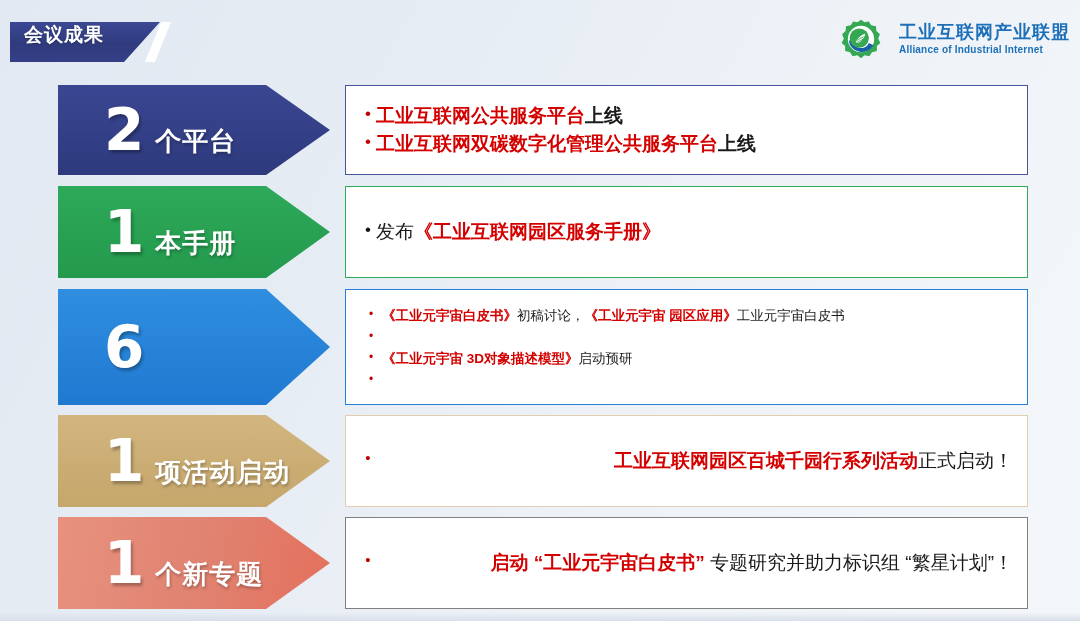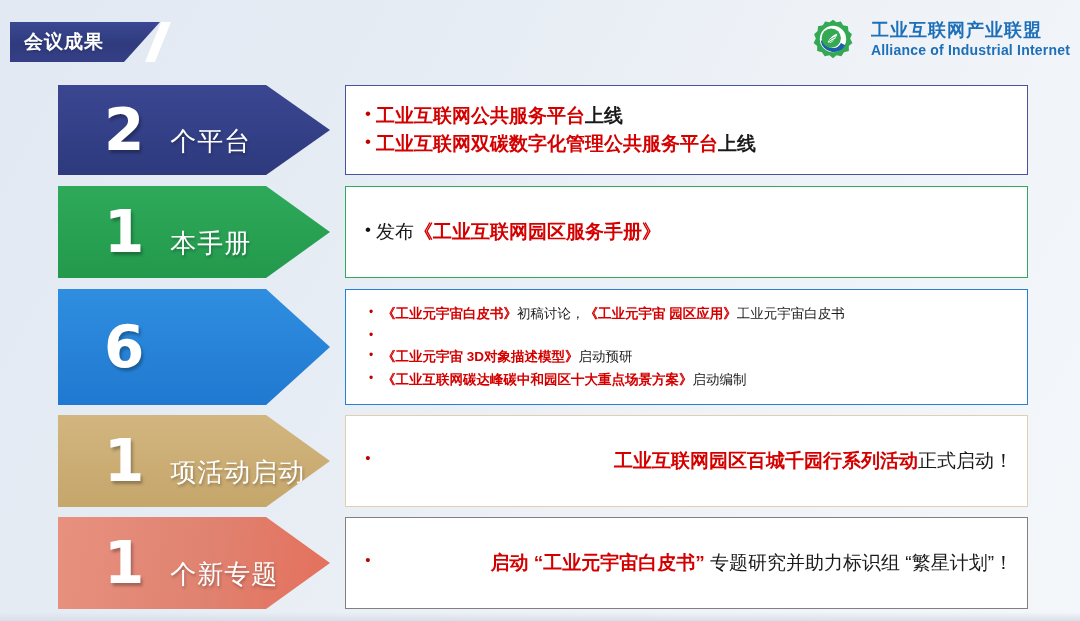--- a/index.html
+++ b/index.html
@@ -26,21 +26,20 @@
   #header-banner {
     position: absolute;
     left: 10px;
     top: 22px;
     width: 150px;
     height: 40px;
     background: linear-gradient(180deg, #3b4893 0%, #2f3b7d 55%, #353f87 100%);
     -webkit-clip-path: polygon(0 0, 100% 0, 76% 100%, 0 100%);
     clip-path: polygon(0 0, 100% 0, 76% 100%, 0 100%);
     display: flex;
-    align-items: center;
   }
   #header-title {
     color: #ffffff;
     font-size: 19px;
     font-weight: bold;
     letter-spacing: 1px;
     margin-left: 14px;
     text-shadow: 0 1px 2px rgba(0,0,0,0.25);
   }
   #header-slash {
@@ -66,21 +65,21 @@
   #logo-mark { width: 44px; height: 44px; display: block; }
   #logo-text { display: flex; flex-direction: column; line-height: 1; }
   #logo-cn {
     font-size: 18px;
     font-weight: bold;
     color: #1c6fb8;
     letter-spacing: 1px;
     white-space: nowrap;
   }
   #logo-en {
-    font-size: 14px;
+    font-size: 10px;
     font-weight: bold;
     color: #1c6fb8;
     letter-spacing: 0.2px;
     margin-top: 4px;
     white-space: nowrap;
   }
 
   
   .row {
     position: absolute;
@@ -106,23 +105,23 @@
   .arrow-num {
     font-family: "DejaVu Sans", sans-serif;
     font-size: 58px;
     font-weight: bold;
     color: #ffffff;
     line-height: 1;
     text-shadow: 2px 3px 3px rgba(0,0,0,0.28);
   }
   .arrow-label {
     font-size: 26px;
-    font-weight: normal;
+    font-weight: bold;
     color: #ffffff;
-    margin-left: 26px;
+    margin-left: 11px;
     letter-spacing: 1px;
     text-shadow: 1px 2px 3px rgba(0,0,0,0.28);
   }
 
   .box {
     position: absolute;
     left: 345px;
     top: 0;
     width: 683px;
     height: 100%;
@@ -265,21 +264,20 @@
       </div>
       <div class="bullet-line">
         <span class="dot">•</span>
       </div>
       <div class="bullet-line">
         <span class="dot">•</span>
         <span class="txt"><span class="r">《工业元宇宙 3D对象描述模型》</span><span class="k">启动预研</span></span>
       </div>
       <div class="bullet-line">
         <span class="dot">•</span>
-        <span class="txt"><span class="r">《工业互联网碳达峰碳中和园区十大重点场景方案》</span><span class="k">启动编制</span></span>
       </div>
     </div>
   </div>
 
   <div class="row med" id="row-4">
     <div class="arrow">
       <div class="arrow-inner">
         <span class="arrow-num">1</span>
         <span class="arrow-label">项活动启动</span>
       </div>

